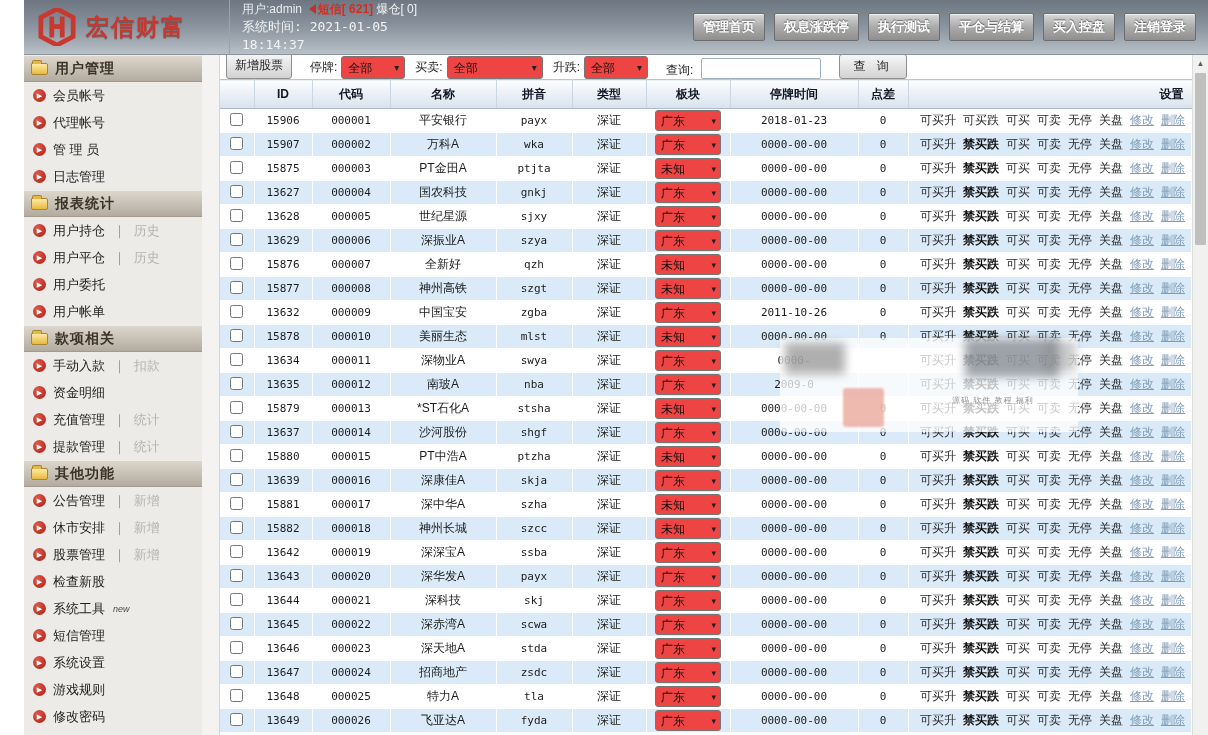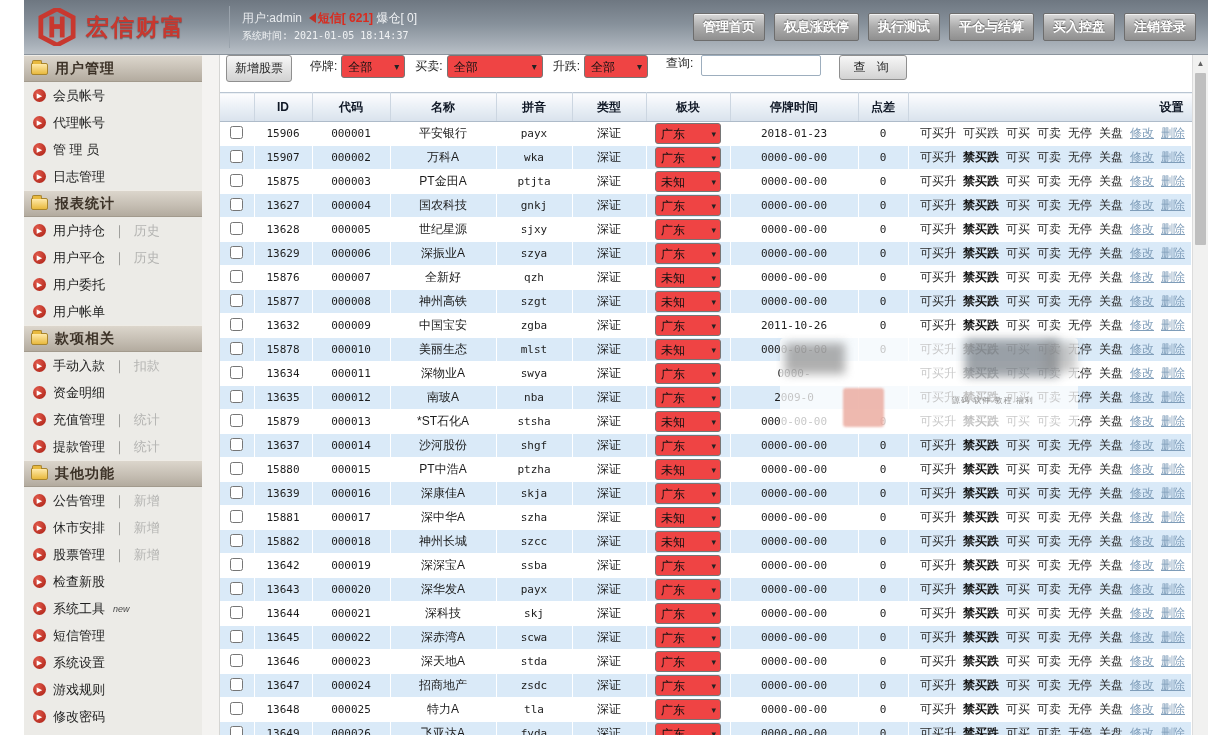--- a/index.html
+++ b/index.html
@@ -15,21 +15,21 @@
   .logo-ico { width:38px; height:38px; flex:0 0 38px; }
   .logo-txt { color:#c8382f; font-size:23px; font-weight:bold; letter-spacing:2px;
               text-shadow:0 1px 1px rgba(0,0,0,.35); white-space:nowrap; }
   .uinfo { width:200px; padding:4px 0 4px 12px; border-left:1px solid #9aa3ac; color:#e8ebee;
            font-size:12px; line-height:17px; }
   .uinfo .row1 { display:inline; }
   .sms { color:#d92b1f; font-weight:bold; }
   .spk { display:inline-block; width:0; height:0; border-style:solid; border-width:5px 7px 5px 0;
          border-color:transparent #c03127 transparent transparent; vertical-align:-1px; margin-right:2px; }
   .burst { color:#f0f2f4; }
-  .systime { color:#f0f2f4; font-family:"DejaVu Sans Mono",monospace; font-size:10px; }
+  .systime { color:#f0f2f4; font-family:"DejaVu Sans Mono",monospace; font-size:13px; }
   .hdr-spacer { flex:1; }
   .hdr-nav { display:flex; gap:9px; padding-right:12px; }
   .nav-btn { font-family:inherit; font-size:13px; font-weight:bold; color:#fff; cursor:pointer;
              text-shadow:0 -1px 1px #5a5a5a; padding:4px 9px; border-radius:2px;
              border:1px solid #6d6d6d; background:linear-gradient(180deg,#d9d9d9 0%,#ababab 50%,#8f8f8f 100%);
              box-shadow:inset 0 1px 0 #f2f2f2; white-space:nowrap; }
 
   
   .body-row { flex:1; display:flex; min-height:0; }
   .sidebar { width:178px; flex:0 0 178px; background:#ecebe7; overflow:hidden; }
@@ -50,21 +50,21 @@
                     background:#e8b93e; border:1px solid #a8852e; border-bottom:none; border-radius:2px 2px 0 0; }
   .side-item { height:27px; display:flex; align-items:center; gap:7px; padding-left:9px;
                font-size:13px; color:#1e1e1e; cursor:pointer; white-space:nowrap; }
   .dot { width:13px; height:13px; flex:0 0 13px; border-radius:50%; background:radial-gradient(circle at 35% 30%,#e0584a,#a91e12);
          color:#fff; font-size:7px; line-height:13px; text-align:center; }
   .side-extra { color:#b4b4b2; }
   .side-sep { color:#8d8d8b; margin:0 1px; }
   .side-sup { font-size:9px; color:#4a4a4a; vertical-align:super; margin-left:1px; font-style:italic; }
 
   
-  .toolbar { height:37px; display:flex; align-items:flex-start; gap:8px; padding:0 6px; background:#fff; }
+  .toolbar { height:24px; display:flex; align-items:flex-end; gap:8px; padding:0 6px; background:#fff; }
   .btn { font-family:inherit; font-size:12px; color:#222; cursor:pointer; padding:4px 8px;
          border:1px solid #8f8f8f; border-radius:3px;
          background:linear-gradient(180deg,#f7f7f7 0%,#e3e3e3 55%,#d2d2d2 100%); }
   .f-label { margin-left:10px; color:#222; }
   .sel-wrap { position:relative; display:inline-block; }
   .sel-wrap::after { content:"▾"; position:absolute; right:6px; top:50%; transform:translateY(-54%);
                      font-size:10px; color:#222; pointer-events:none; }
   select { -webkit-appearance:none; appearance:none; font-family:inherit; font-size:12px; color:#111;
            background:#ef4444; border:1px solid #767676; border-radius:3px; padding:2px 20px 2px 6px; height:23px; cursor:pointer; }
   .sel-ting { width:64px; } .sel-mai { width:96px; } .sel-sheng { width:64px; }

